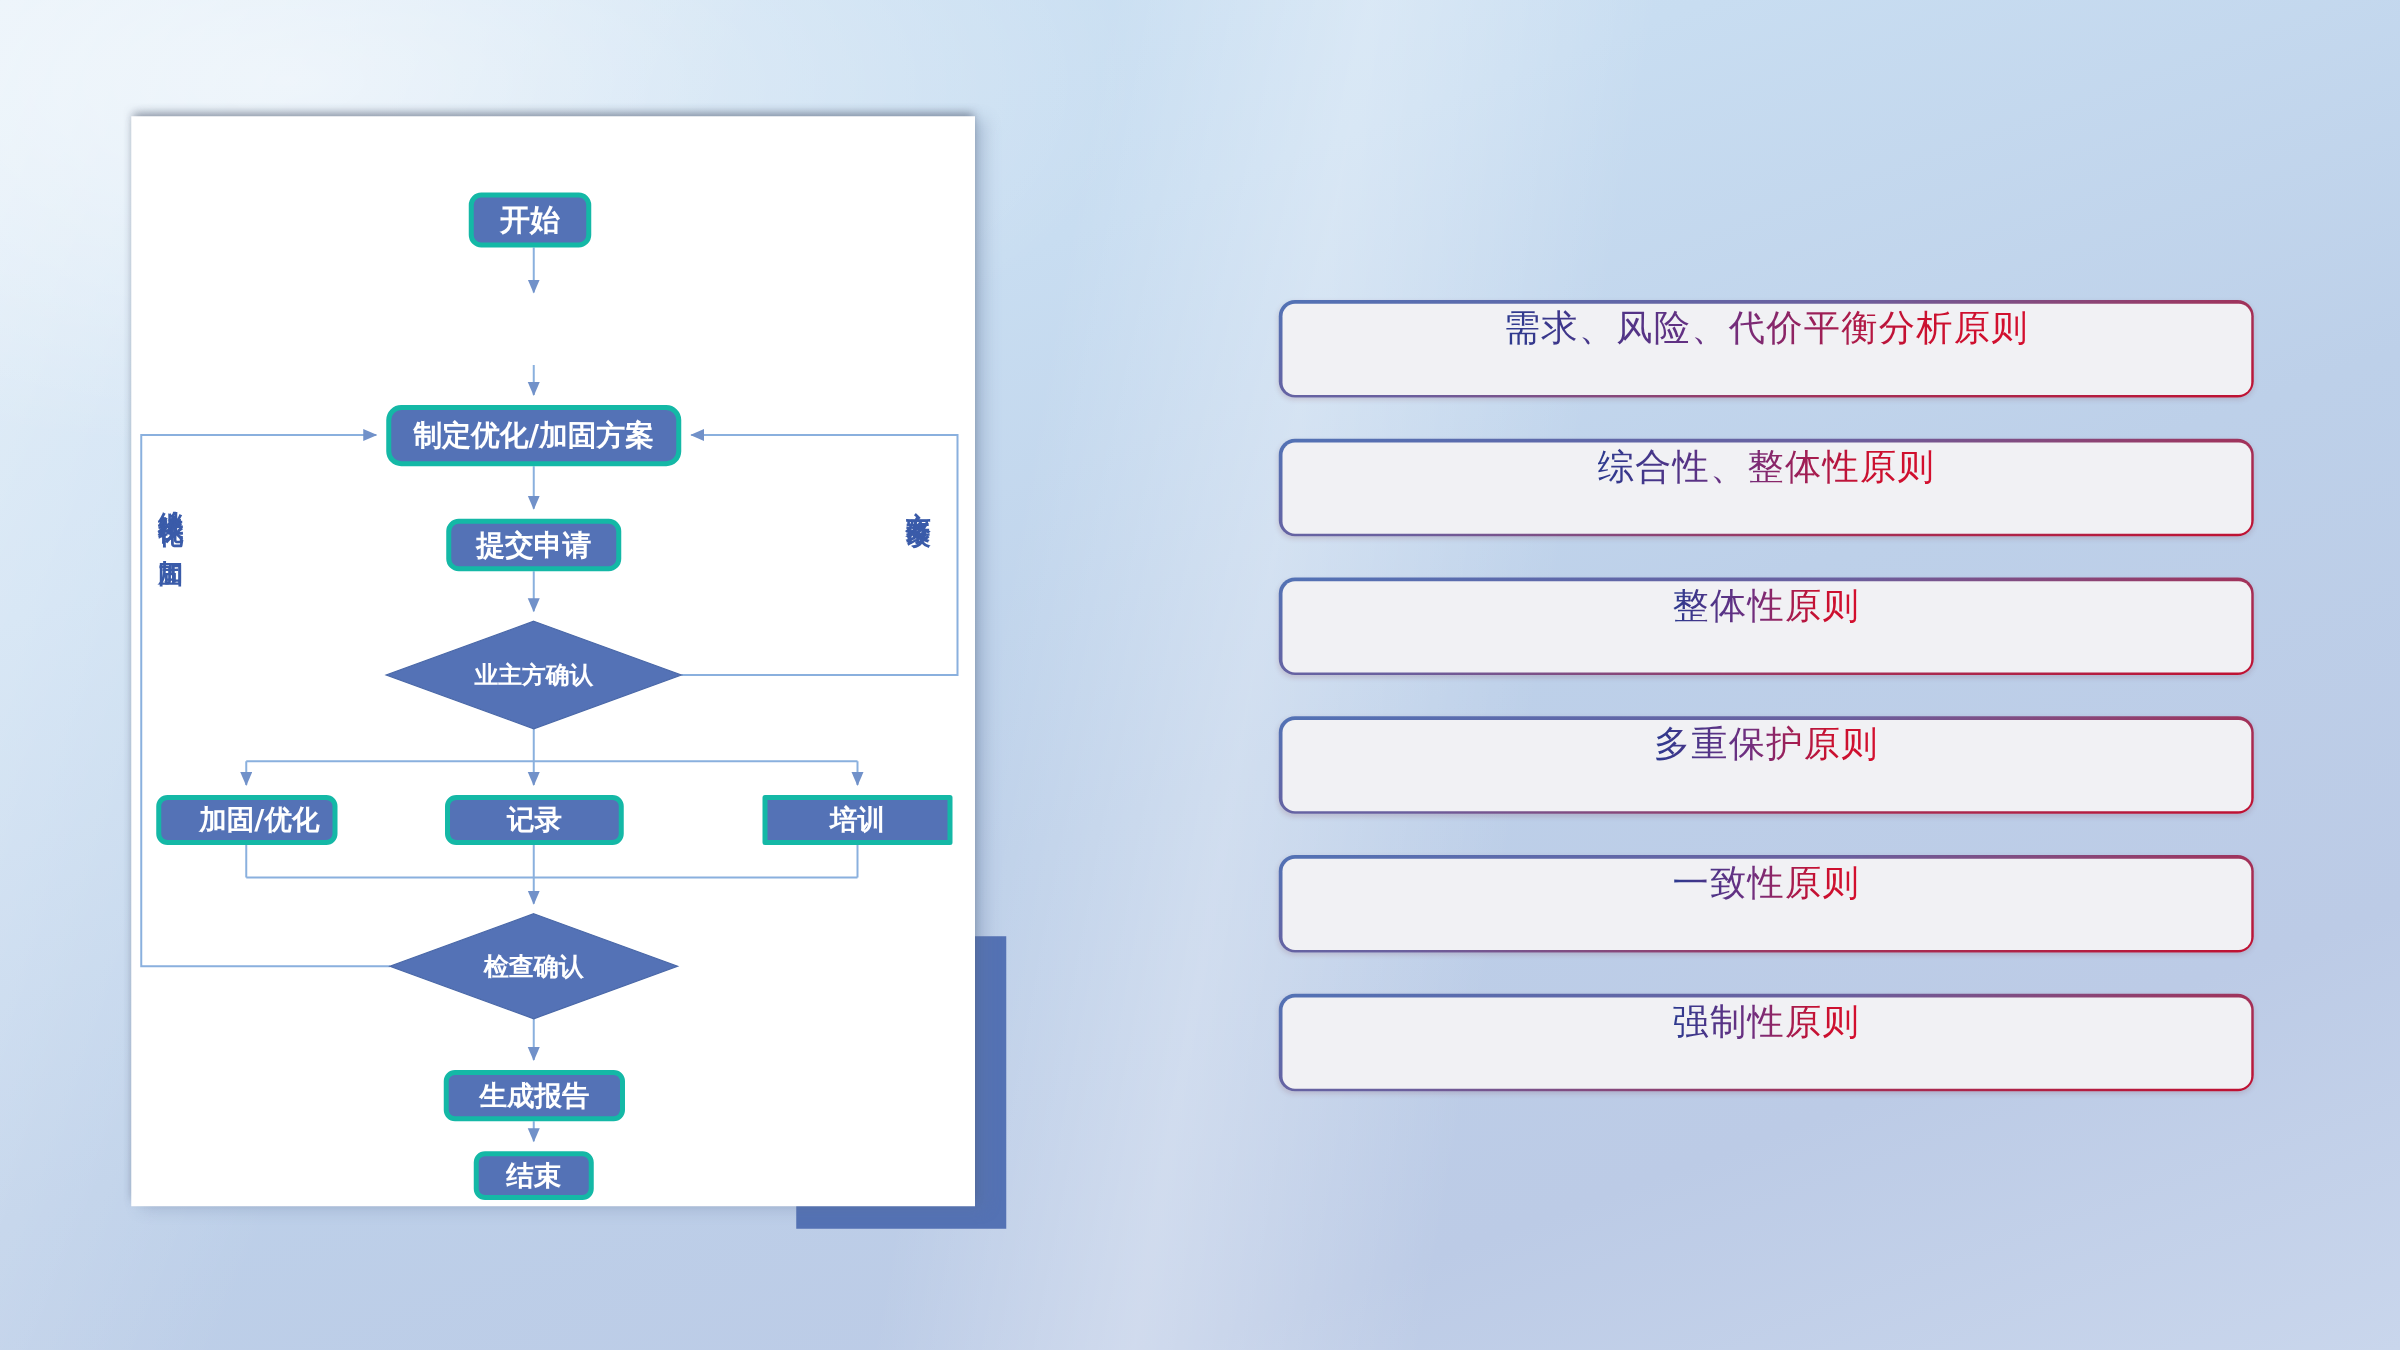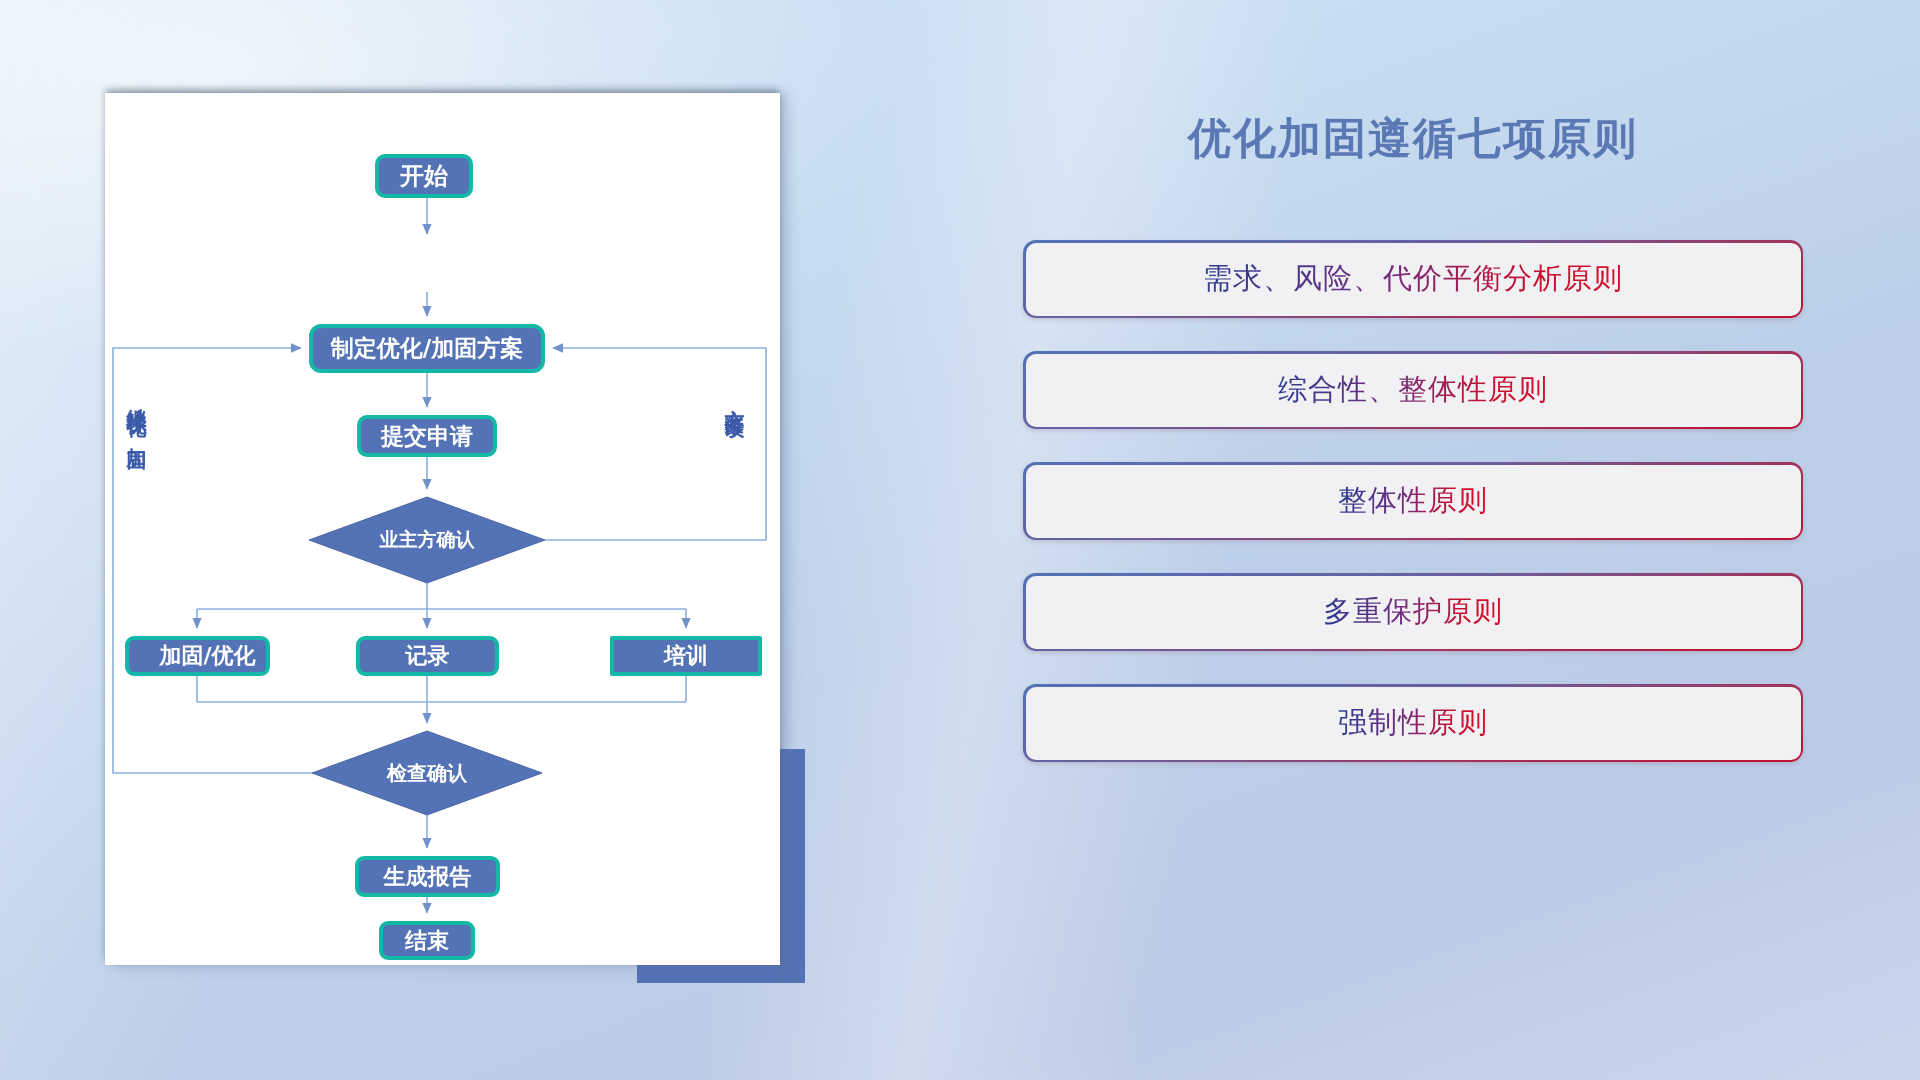--- a/index.html
+++ b/index.html
@@ -101,21 +101,20 @@
     border-radius: 13px;
     padding: 2.5px;
     background: linear-gradient(168deg, #5272b5 0%, #6a5f9e 40%, #a33057 70%, #c01031 100%);
     box-shadow: 0 2px 4px rgba(120,60,80,.18);
   }
   .p-inner {
     width: 100%; height: 100%;
     border-radius: 10px;
     background: #f1f1f4;
     display: flex;
-    align-items: center;
     justify-content: center;
   }
   .p-text {
     display: inline-block;
     font-size: 29px;
     letter-spacing: 1px;
     color: #c01031;
     background-image: linear-gradient(90deg, #2c3a8f 0%, #6f2f80 42%, #c9102f 78%, #d40f2e 100%);
   }
   @supports (-webkit-background-clip: text) or (background-clip: text) {
@@ -180,21 +179,20 @@
     <div class="flow-node fs22" style="left:250px; top:763px; width:145px; height:41px; border-radius:9px;">生成报告</div>
     <div class="flow-node fs22" style="left:274px; top:828px; width:96px;  height:39px; border-radius:9px;">结束</div>
 
     <div class="diamond-label" style="left:222px; top:432px; width:200px; height:30px; font-size:19px;">业主方确认</div>
     <div class="diamond-label" style="left:222px; top:665px; width:200px; height:30px; font-size:20px;">检查确认</div>
 
     <div class="v-label" style="left:22px; top:300px; height:180px;">继续优化/加固</div>
     <div class="v-label" style="left:620px; top:300px; height:110px;">方案修改</div>
   </div>
 
-  <div class="panel-title">优化加固遵循七项原则</div>
 
   <div class="principles">
     <div class="p-box">
       <div class="p-inner">
           <span class="p-text">需求、风险、代价平衡分析原则</span>
         </div>
     </div>
     <div class="p-box">
       <div class="p-inner">
           <span class="p-text">综合性、整体性原则</span>
@@ -205,18 +203,23 @@
           <span class="p-text">整体性原则</span>
         </div>
     </div>
     <div class="p-box">
       <div class="p-inner">
           <span class="p-text">多重保护原则</span>
         </div>
     </div>
     <div class="p-box">
       <div class="p-inner">
+          <span class="p-text">一致性原则</span>
+        </div>
+    </div>
+    <div class="p-box">
+      <div class="p-inner">
           <span class="p-text">强制性原则</span>
         </div>
     </div>
   </div>
 
 </div>
 
 </body></html>

